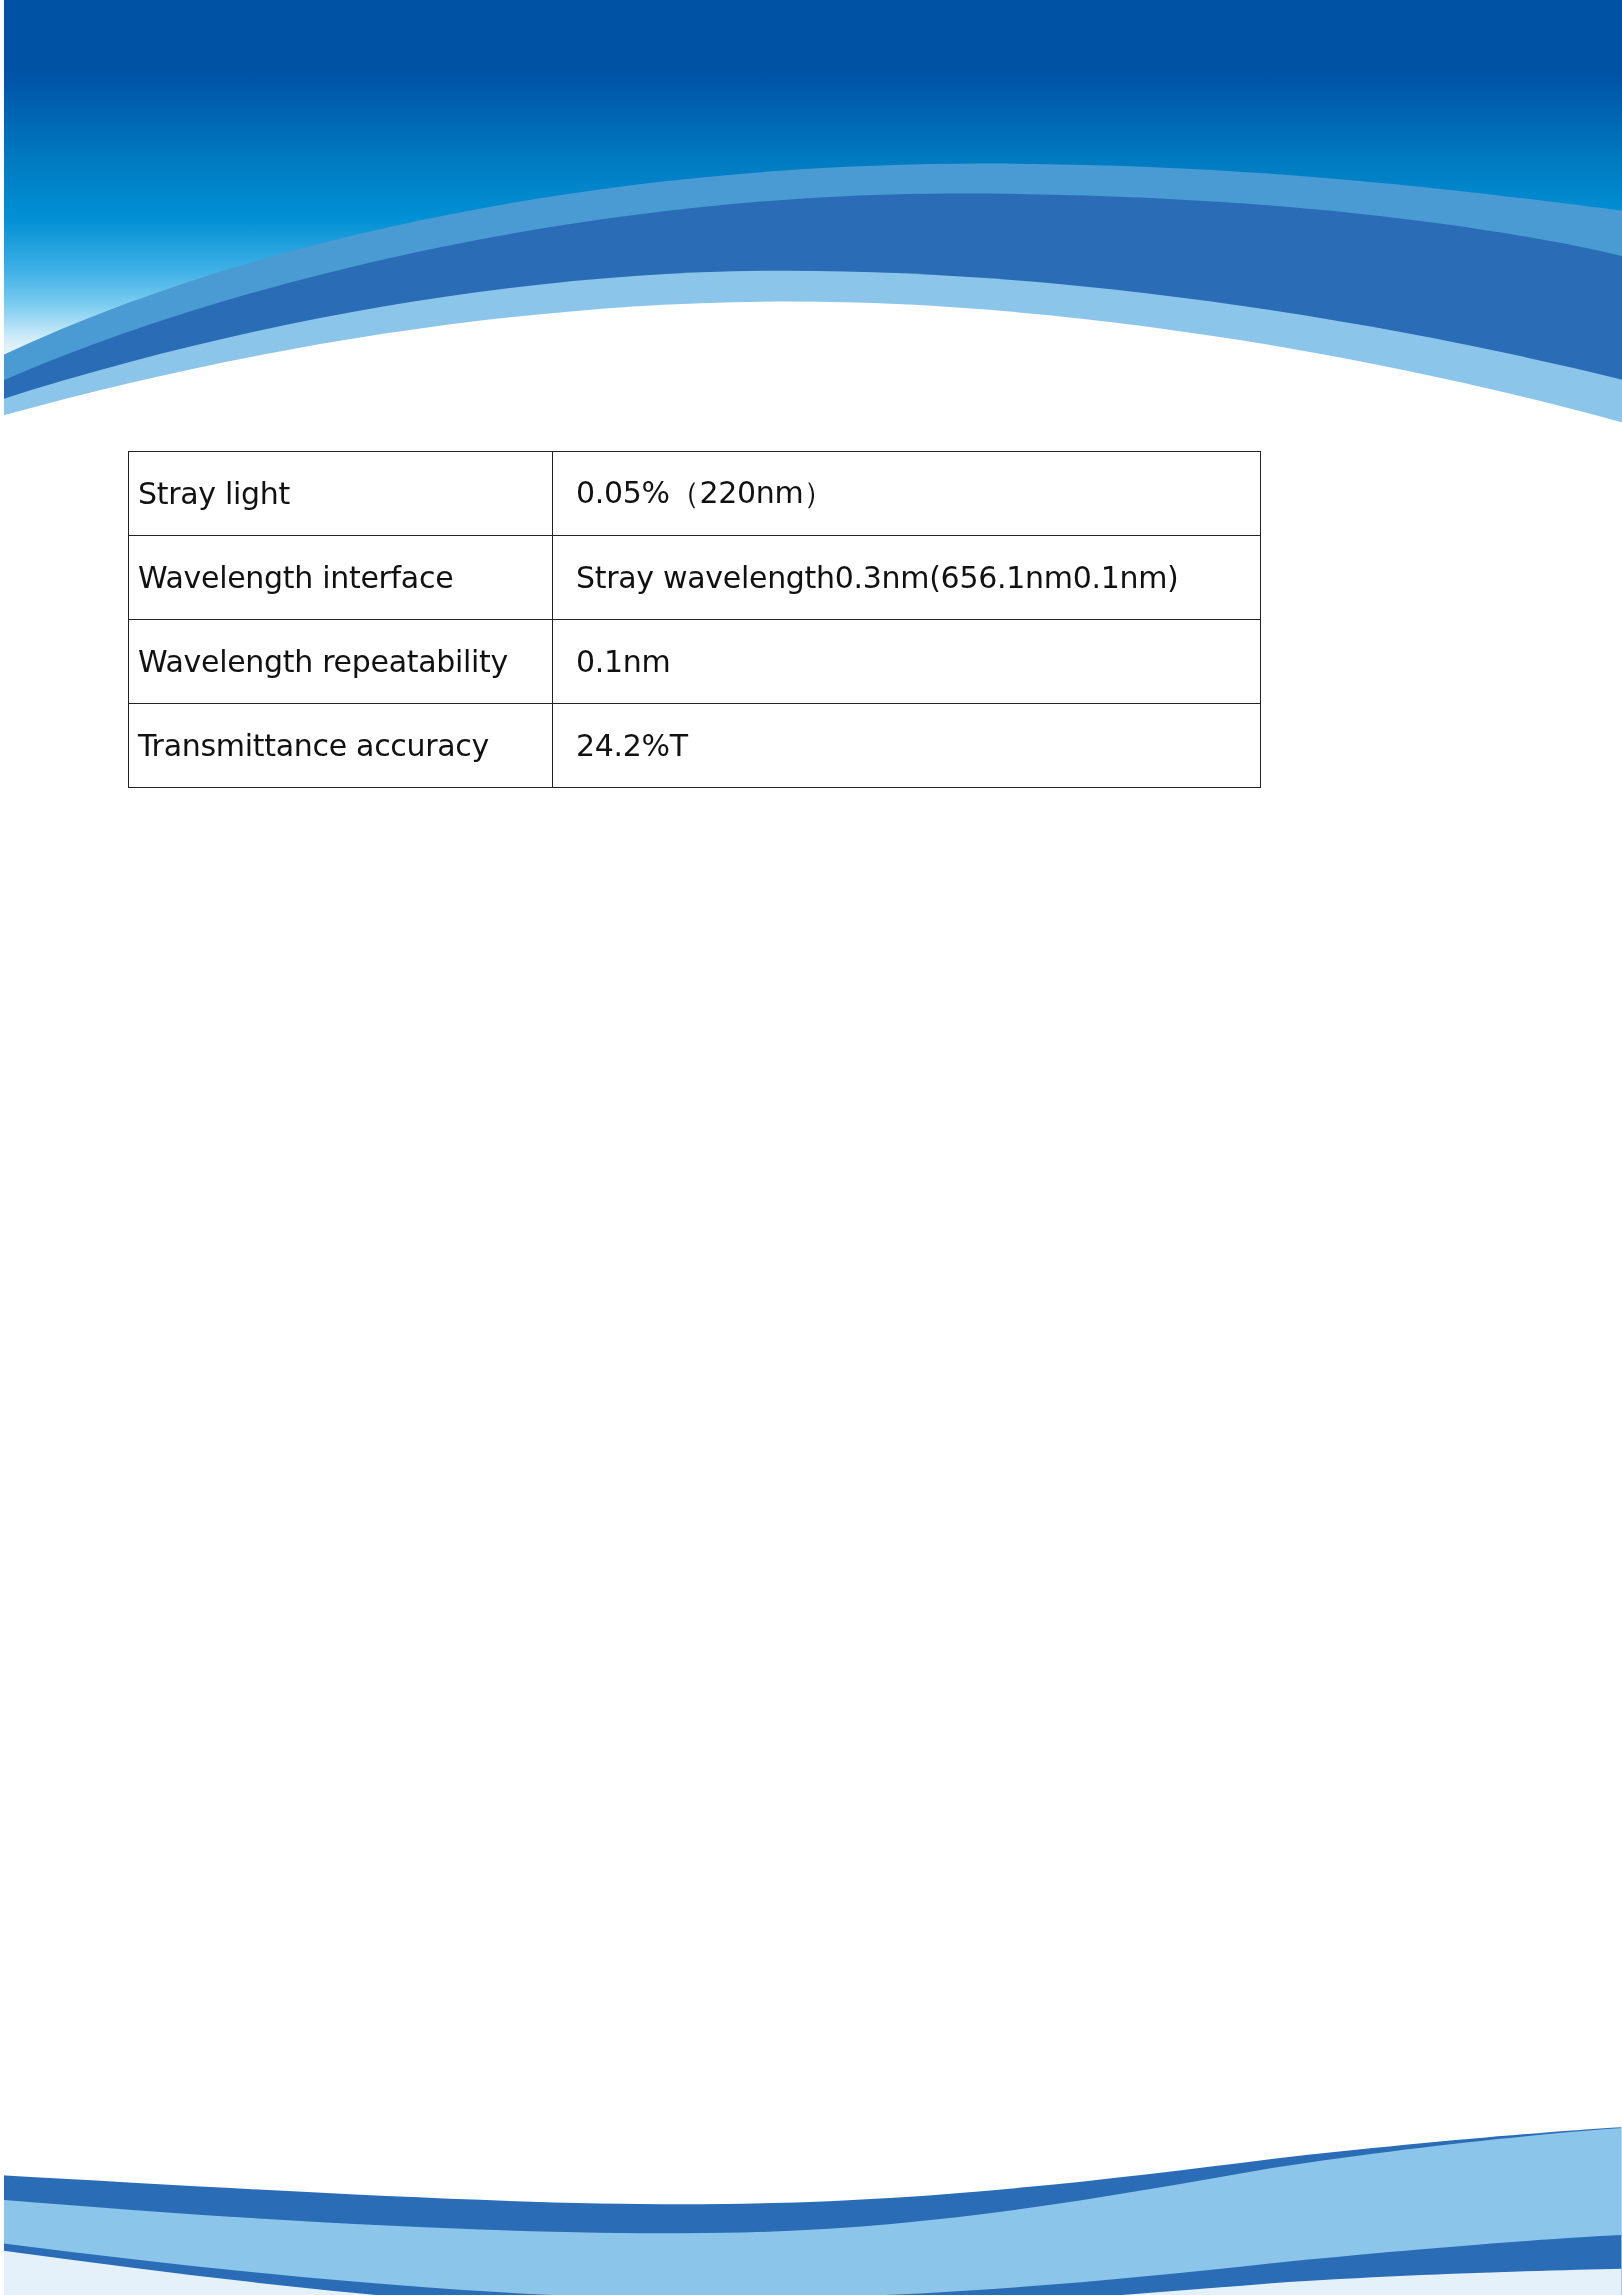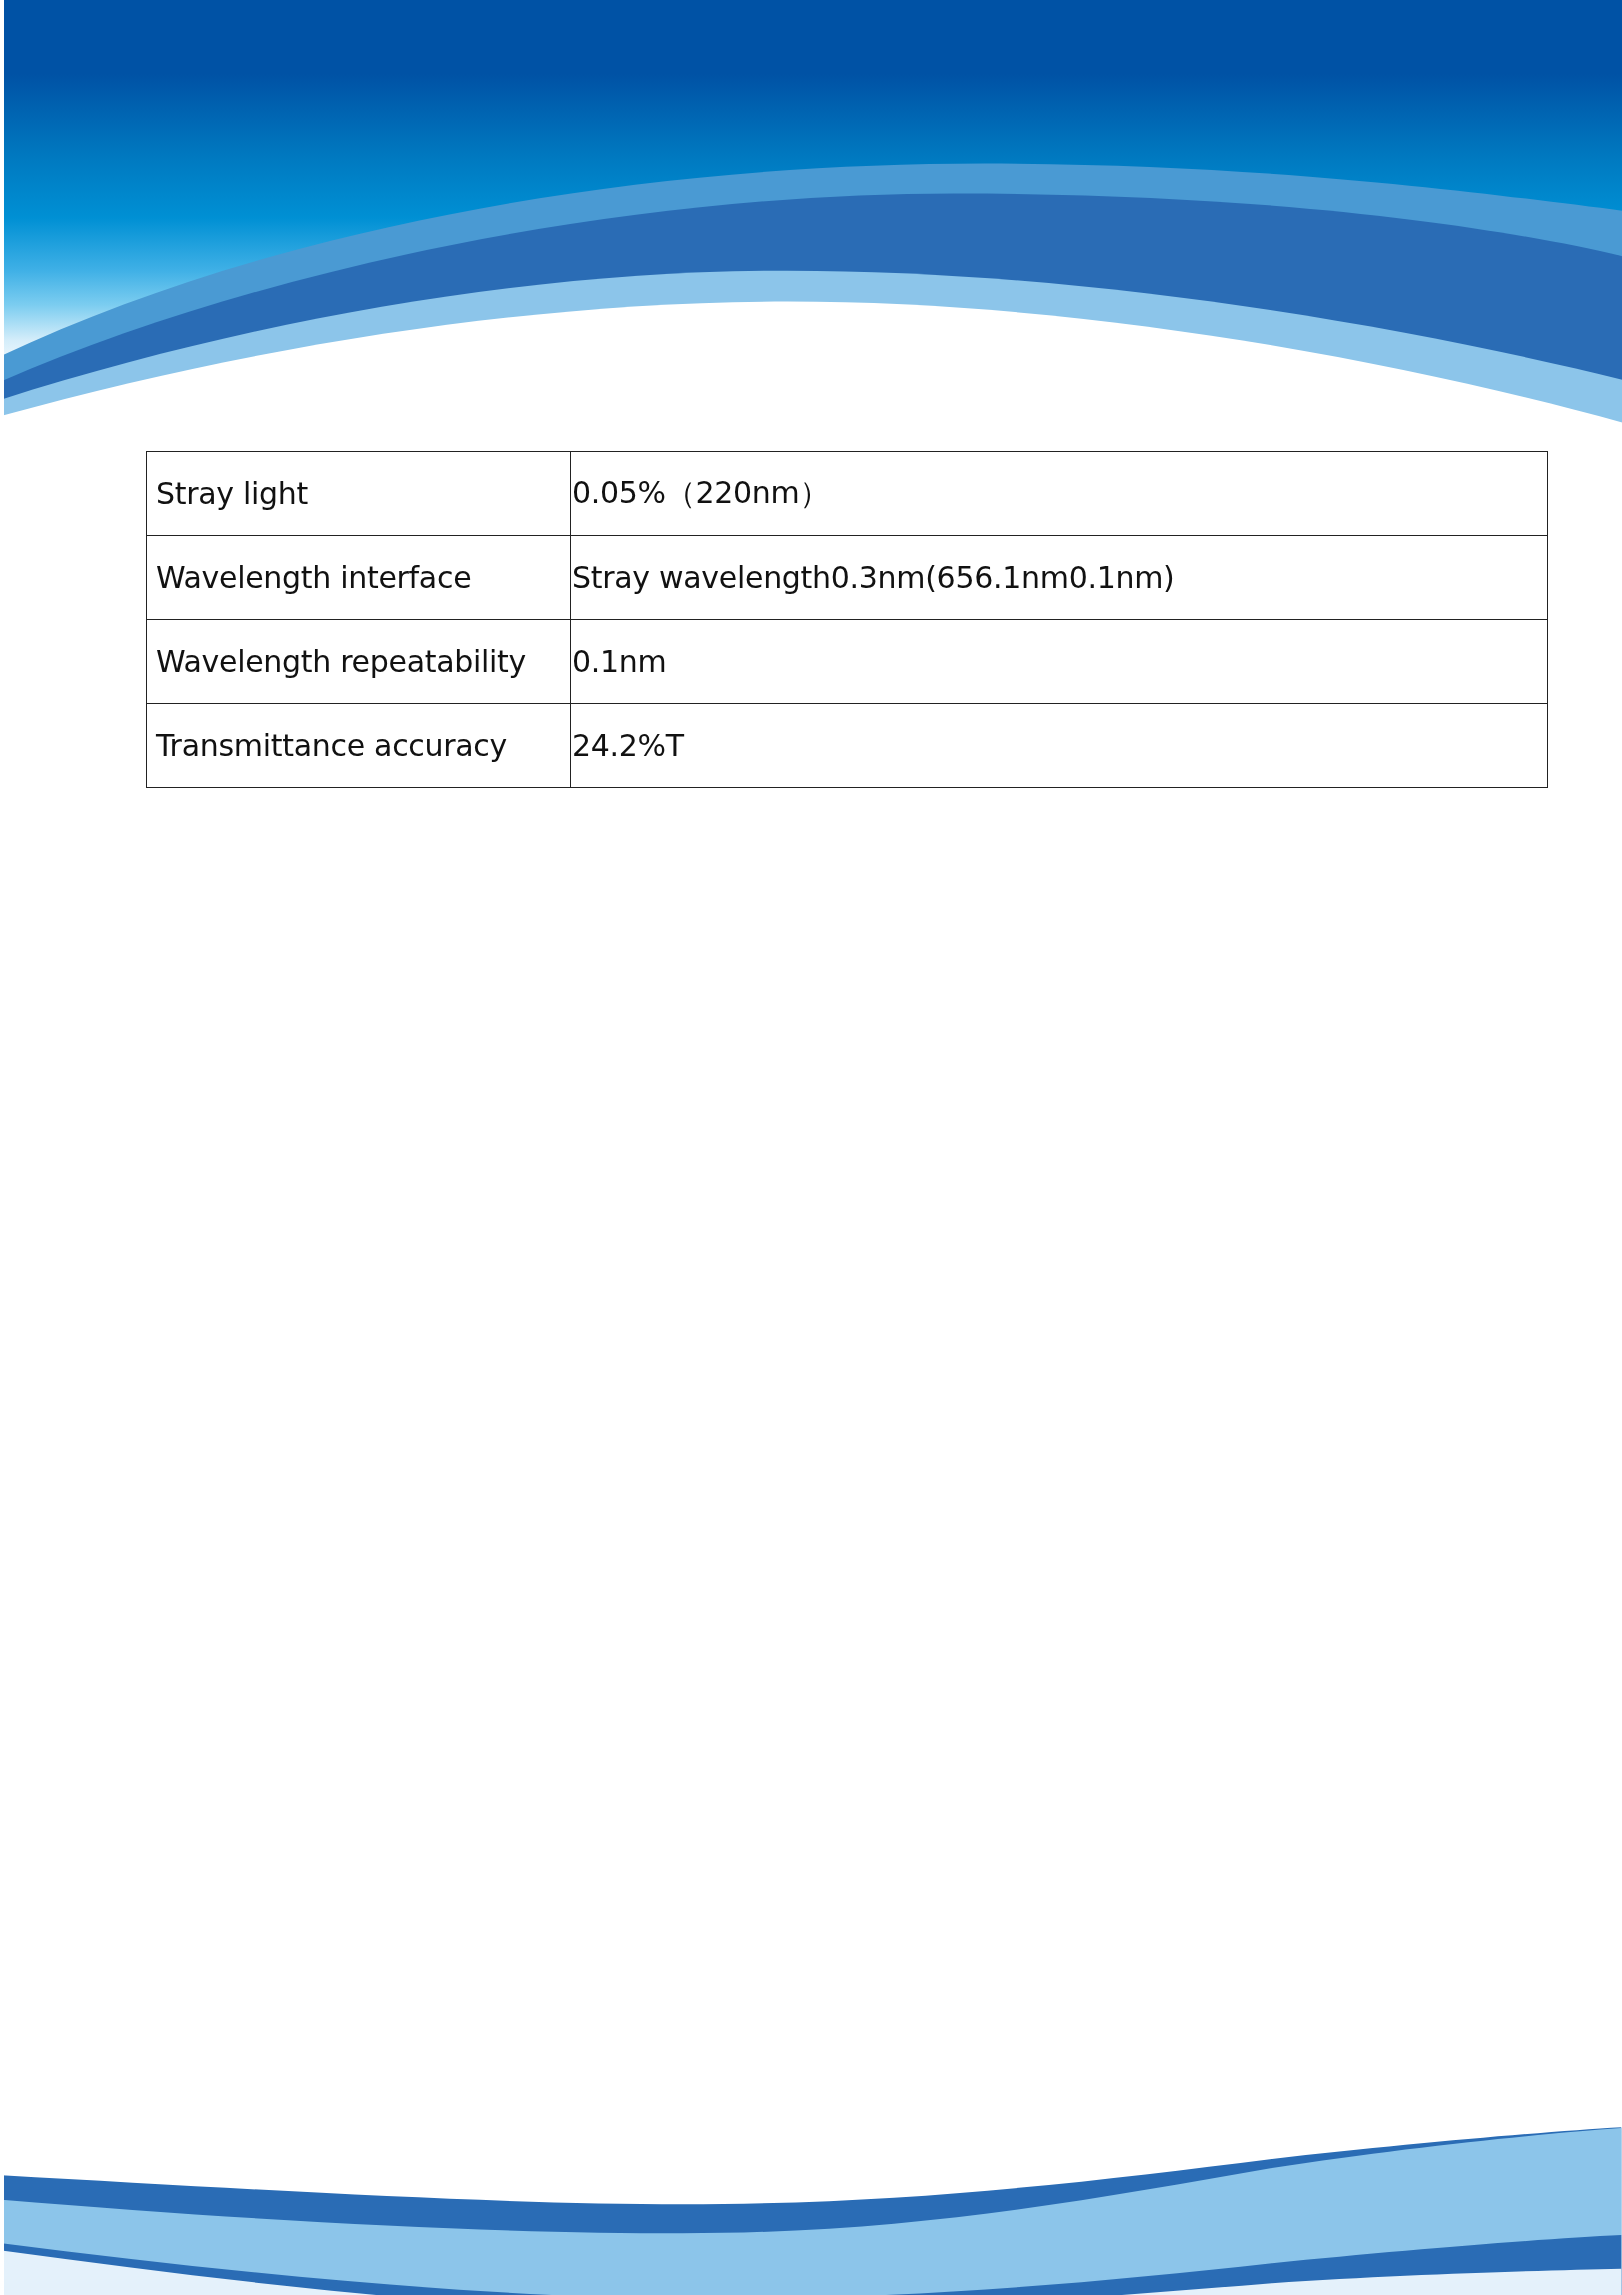--- a/index.html
+++ b/index.html
@@ -35,41 +35,41 @@
     }
     .left-strip {
       position: absolute;
       left: 0; top: 0;
       width: 3.6px;
       height: 2296px;
       background: #ffffff;
     }
     .spec-table {
       position: absolute;
-      left: 146px;
+      left: 128px;
       top: 451px;
-      width: 1402px;
+      width: 1133px;
       border-collapse: collapse;
       table-layout: fixed;
     }
     .spec-table td {
       border: 1.8px solid #222222;
       height: 83px;
       padding: 0 0 0 9px;
       font-size: 30px;
       color: #111111;
       vertical-align: middle;
       white-space: nowrap;
       letter-spacing: -0.3px;
     }
     .spec-table td.label-cell {
       width: 414px;
     }
     .spec-table td.value-cell {
-      padding-left: 1px;
+      padding-left: 23px;
     }
   </style>
 </head>
 <body>
 
 <div class="page">
 
   <svg class="header-art" viewBox="0 0 1785 480" width="1623" height="436" xmlns="http://www.w3.org/2000/svg">
     <defs>
       <linearGradient id="skyGrad" x1="0" y1="0" x2="0" y2="1">

